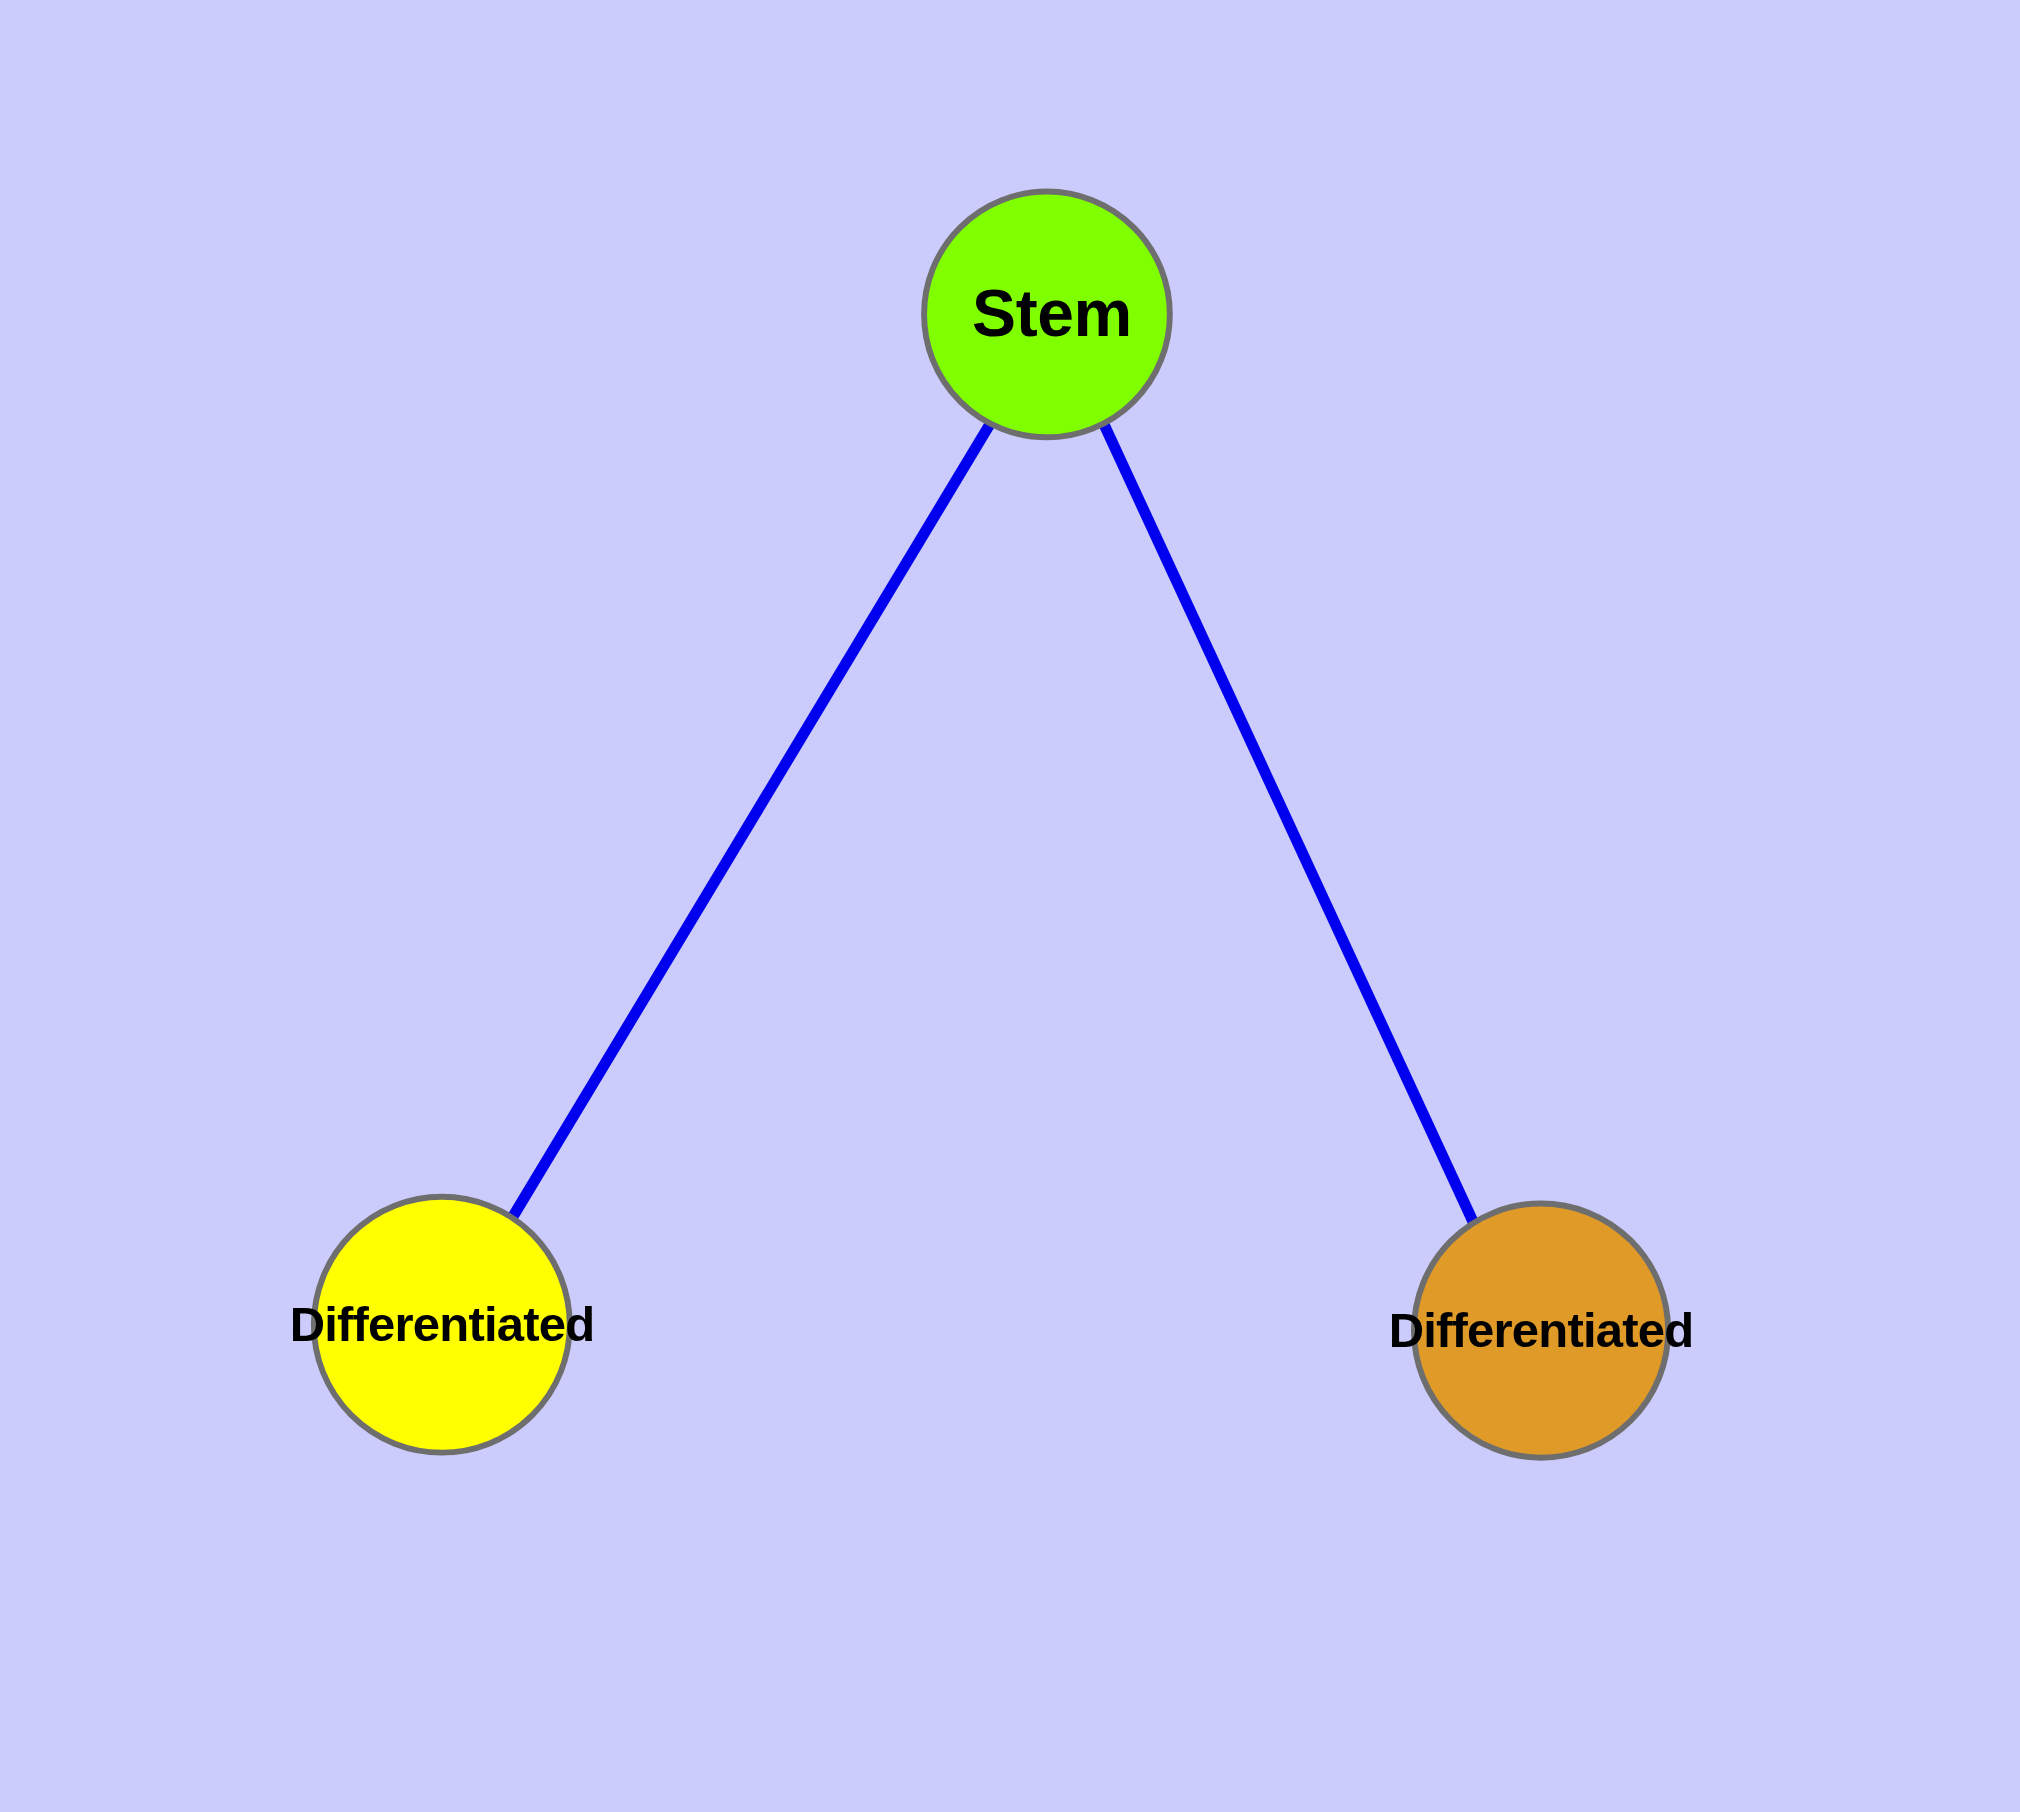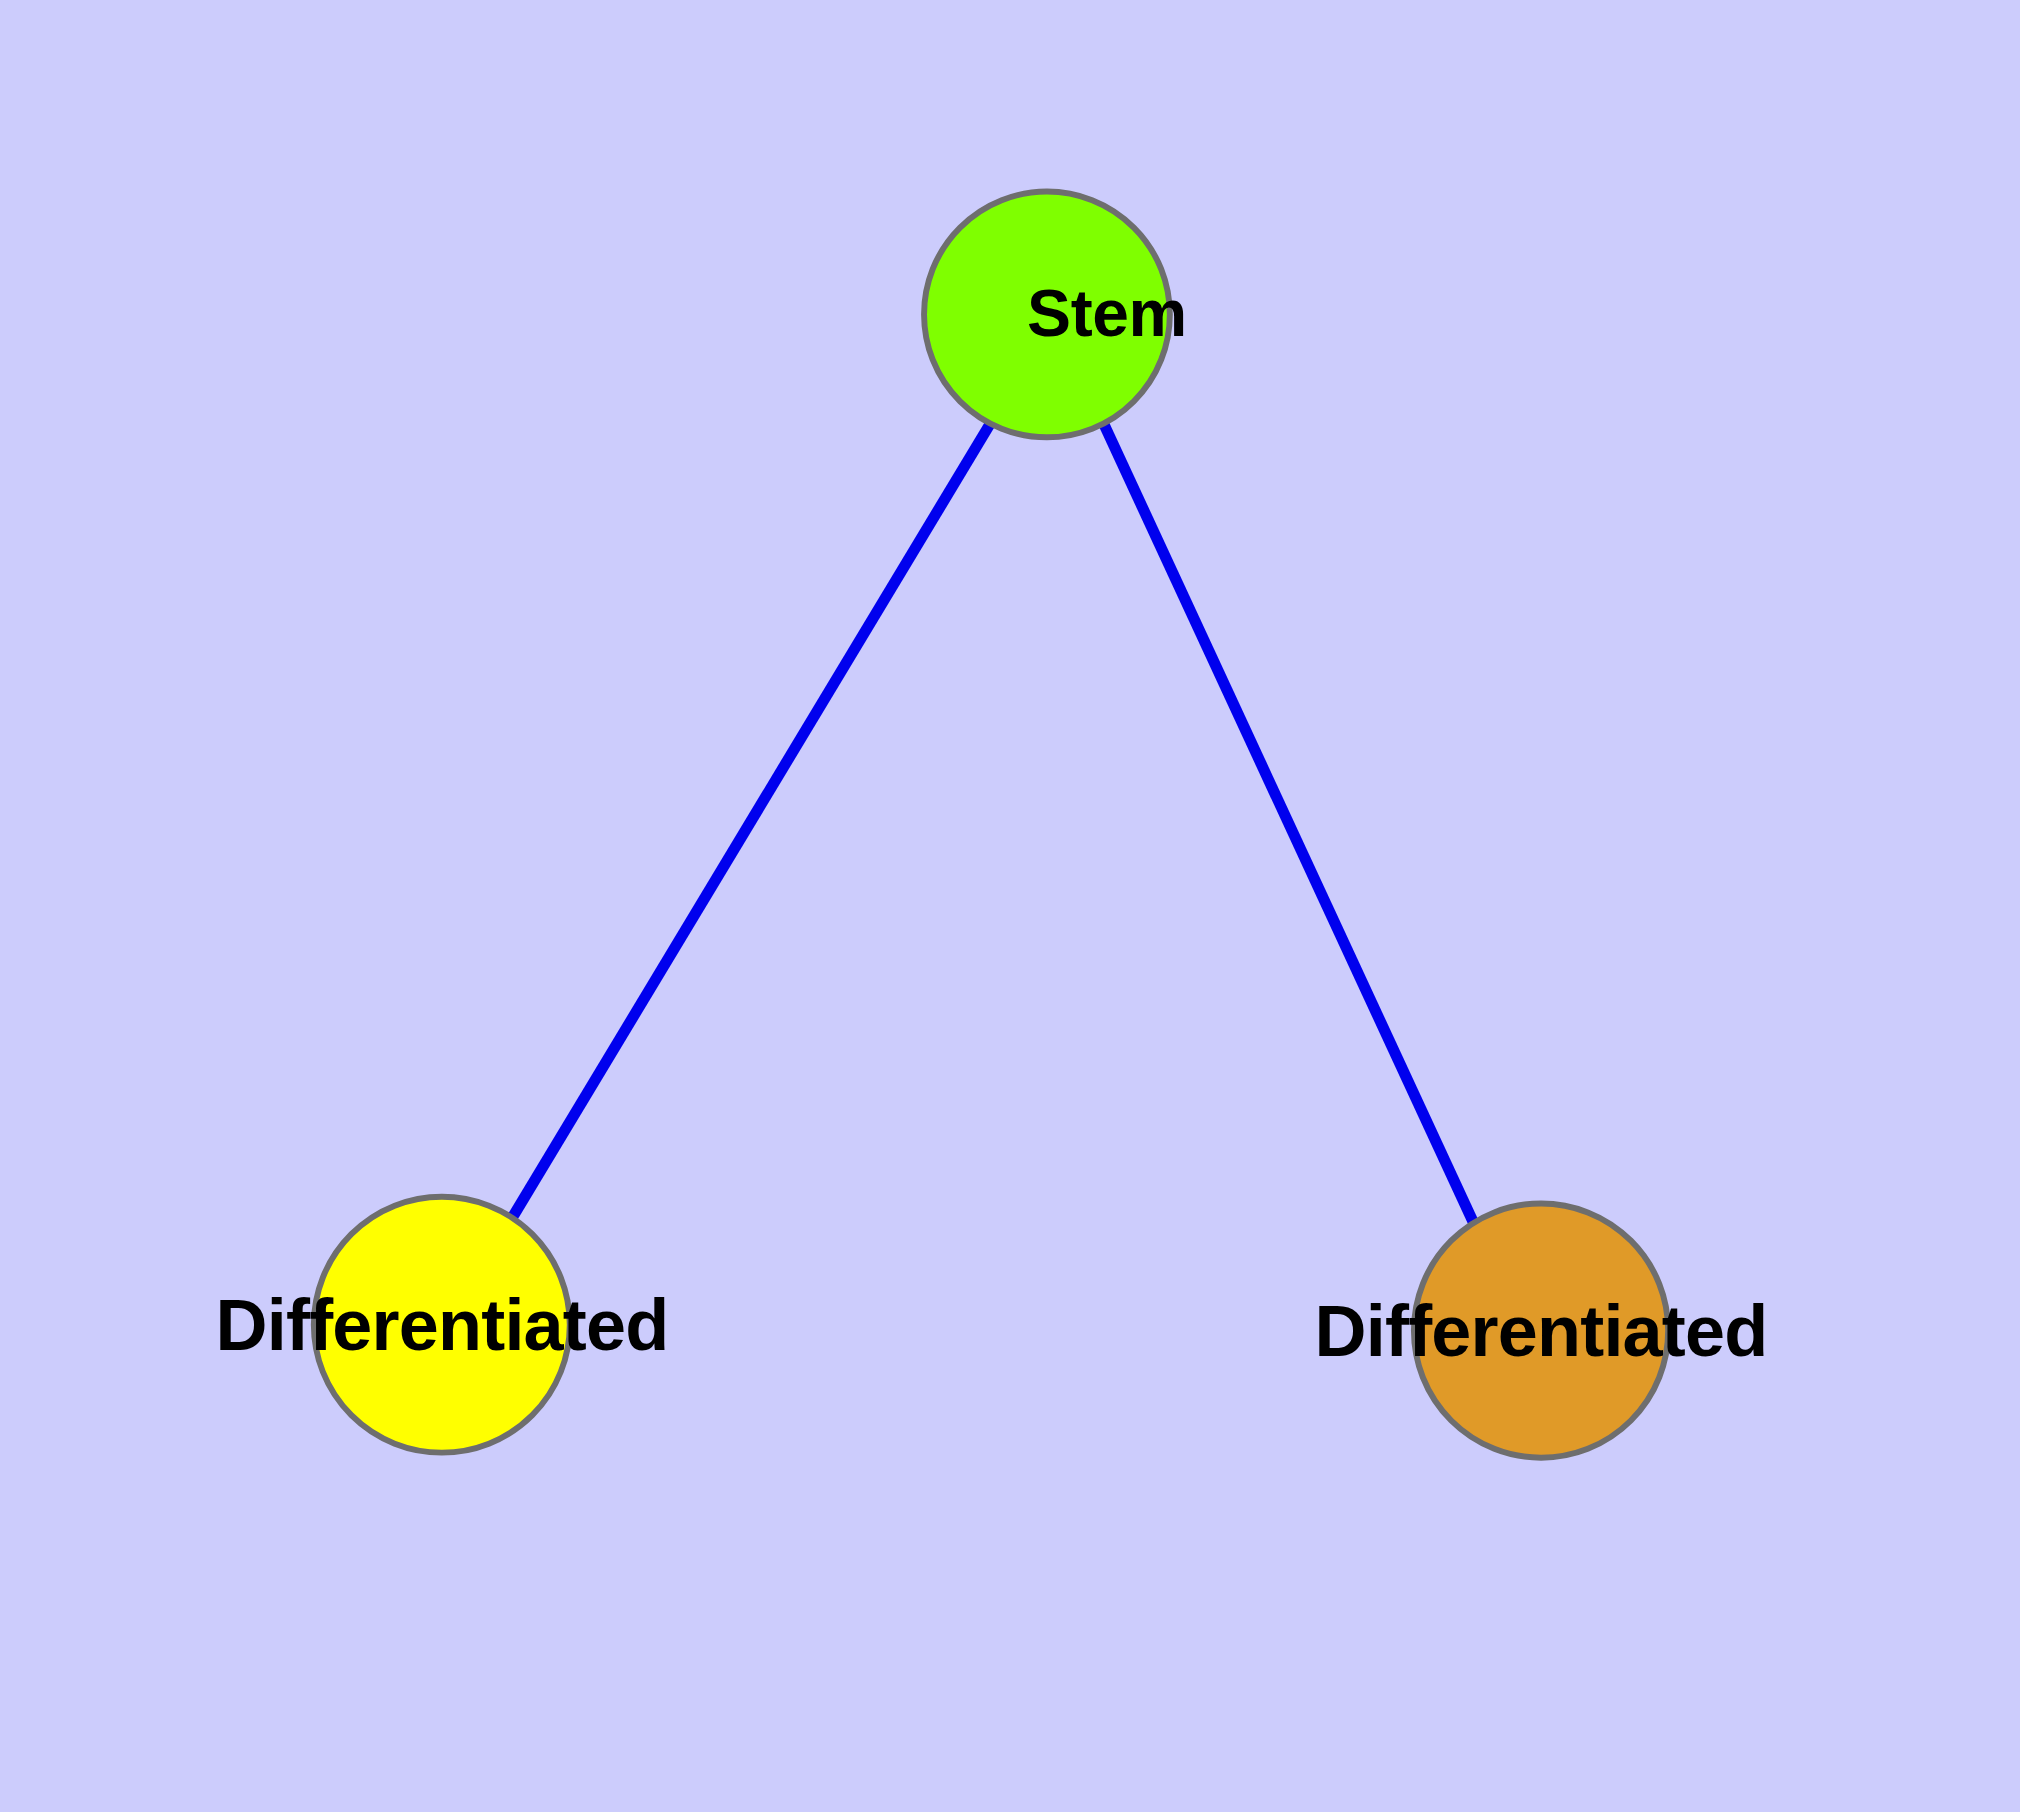--- a/index.html
+++ b/index.html
@@ -32,21 +32,21 @@
     white-space: nowrap;
     line-height: 1.06;
     pointer-events: none;
     transform: translate(-50%, -50%);
   }
   .node-label.root {
     font-size: 66px;
     letter-spacing: -0.4px;
   }
   .node-label.leaf {
-    font-size: 72px;
+    font-size: 49px;
     letter-spacing: -0.8px;
   }
   .label-line {
     display: block;
   }
 </style>
 </head>
 <body>
 
 <div id="canvas" style="width: 2021px; height: 1812px; background: rgb(204, 204, 252);">
@@ -56,21 +56,21 @@
       <line x1="1168" y1="500" x2="604" y2="1437" stroke="#0000ee" stroke-width="13" stroke-linecap="butt"></line>
       <line x1="1302" y1="500" x2="1738" y2="1442" stroke="#0000ee" stroke-width="13" stroke-linecap="butt"></line>
     </g>
     <g id="node-layer">
       <circle cx="1235" cy="371" r="145" fill="#7fff00" stroke="#6e6e6e" stroke-width="7"></circle>
       <circle cx="521" cy="1563" r="151" fill="#ffff00" stroke="#6e6e6e" stroke-width="7"></circle>
       <circle cx="1818" cy="1570" r="150" fill="#e09a28" stroke="#6e6e6e" stroke-width="7"></circle>
     </g>
   </svg>
 
-  <div class="node-label root" id="label-stem" style="left: 1107px; top: 314px;">
+  <div class="node-label root" id="label-stem" style="left: 1052px; top: 314px;">
     <span class="label-line">Stem</span>
   </div>
 
   <div class="node-label leaf" id="label-diff-a" style="left: 442px; top: 1325px;">
     <span class="label-line">Differentiated</span>
   </div>
 
   <div class="node-label leaf" id="label-diff-b" style="left: 1541px; top: 1331px;">
     <span class="label-line">Differentiated</span>
   </div>

